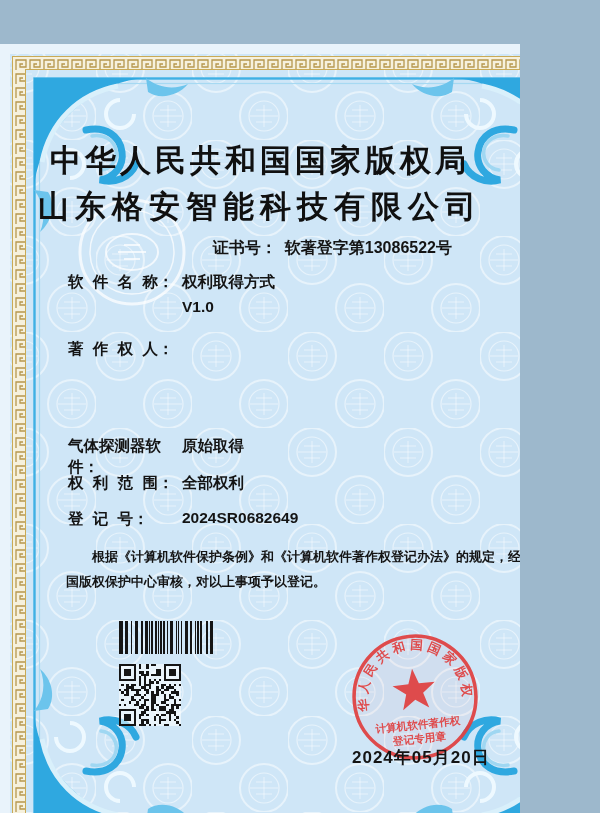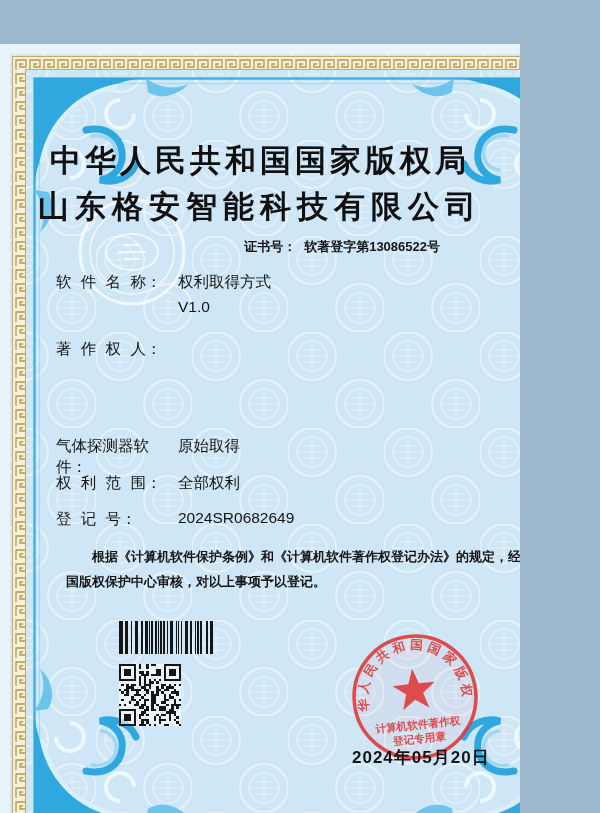--- a/index.html
+++ b/index.html
@@ -7,24 +7,24 @@
     position:relative;width:520px;height:813px;overflow:hidden;
     background:#cfe6f7;color:#141414;
     font-family:"Liberation Sans","DejaVu Sans",sans-serif;
     margin-top:44px;
   }
   .frame{position:absolute;left:0;top:0;width:600px;height:813px;}
   .title{position:absolute;left:0;width:100%;text-align:center;
     font-weight:bold;font-size:31px;letter-spacing:4px;color:#101010;}
   .t1{top:96px;}
   .t2{top:142px;letter-spacing:6px;}
-  .certno{position:absolute;top:194px;right:80px;font-size:13px;font-weight:bold;}
+  .certno{position:absolute;top:194px;right:68px;font-size:16px;font-weight:bold;}
   .certno .cv{margin-left:8px;}
-  .row{position:absolute;left:56px;display:flex;align-items:flex-start;
-    font-size:15.5px;font-weight:normal;gap:8px;}
+  .row{position:absolute;left:68px;display:flex;align-items:flex-start;
+    font-size:15.5px;font-weight:bold;}
   .lbl{width:114px;flex:none;word-spacing:5px;}
   .vals{display:flex;flex-direction:column;gap:5px;}
   .statement{position:absolute;left:66px;top:500px;width:468px;
     font-size:13px;font-weight:bold;line-height:1.95;
     text-indent:2em;text-align:justify;}
   .barcode{position:absolute;left:119px;top:577px;width:94px;height:33px;}
   .qr{position:absolute;left:119px;top:620px;width:62px;height:62px;}
   .sealsvg{position:absolute;left:348px;top:586px;width:134px;height:134px;opacity:.93;}
   .date{position:absolute;left:352px;top:702px;font-size:17px;font-weight:bold;letter-spacing:1px;text-align:center;}
 </style>

